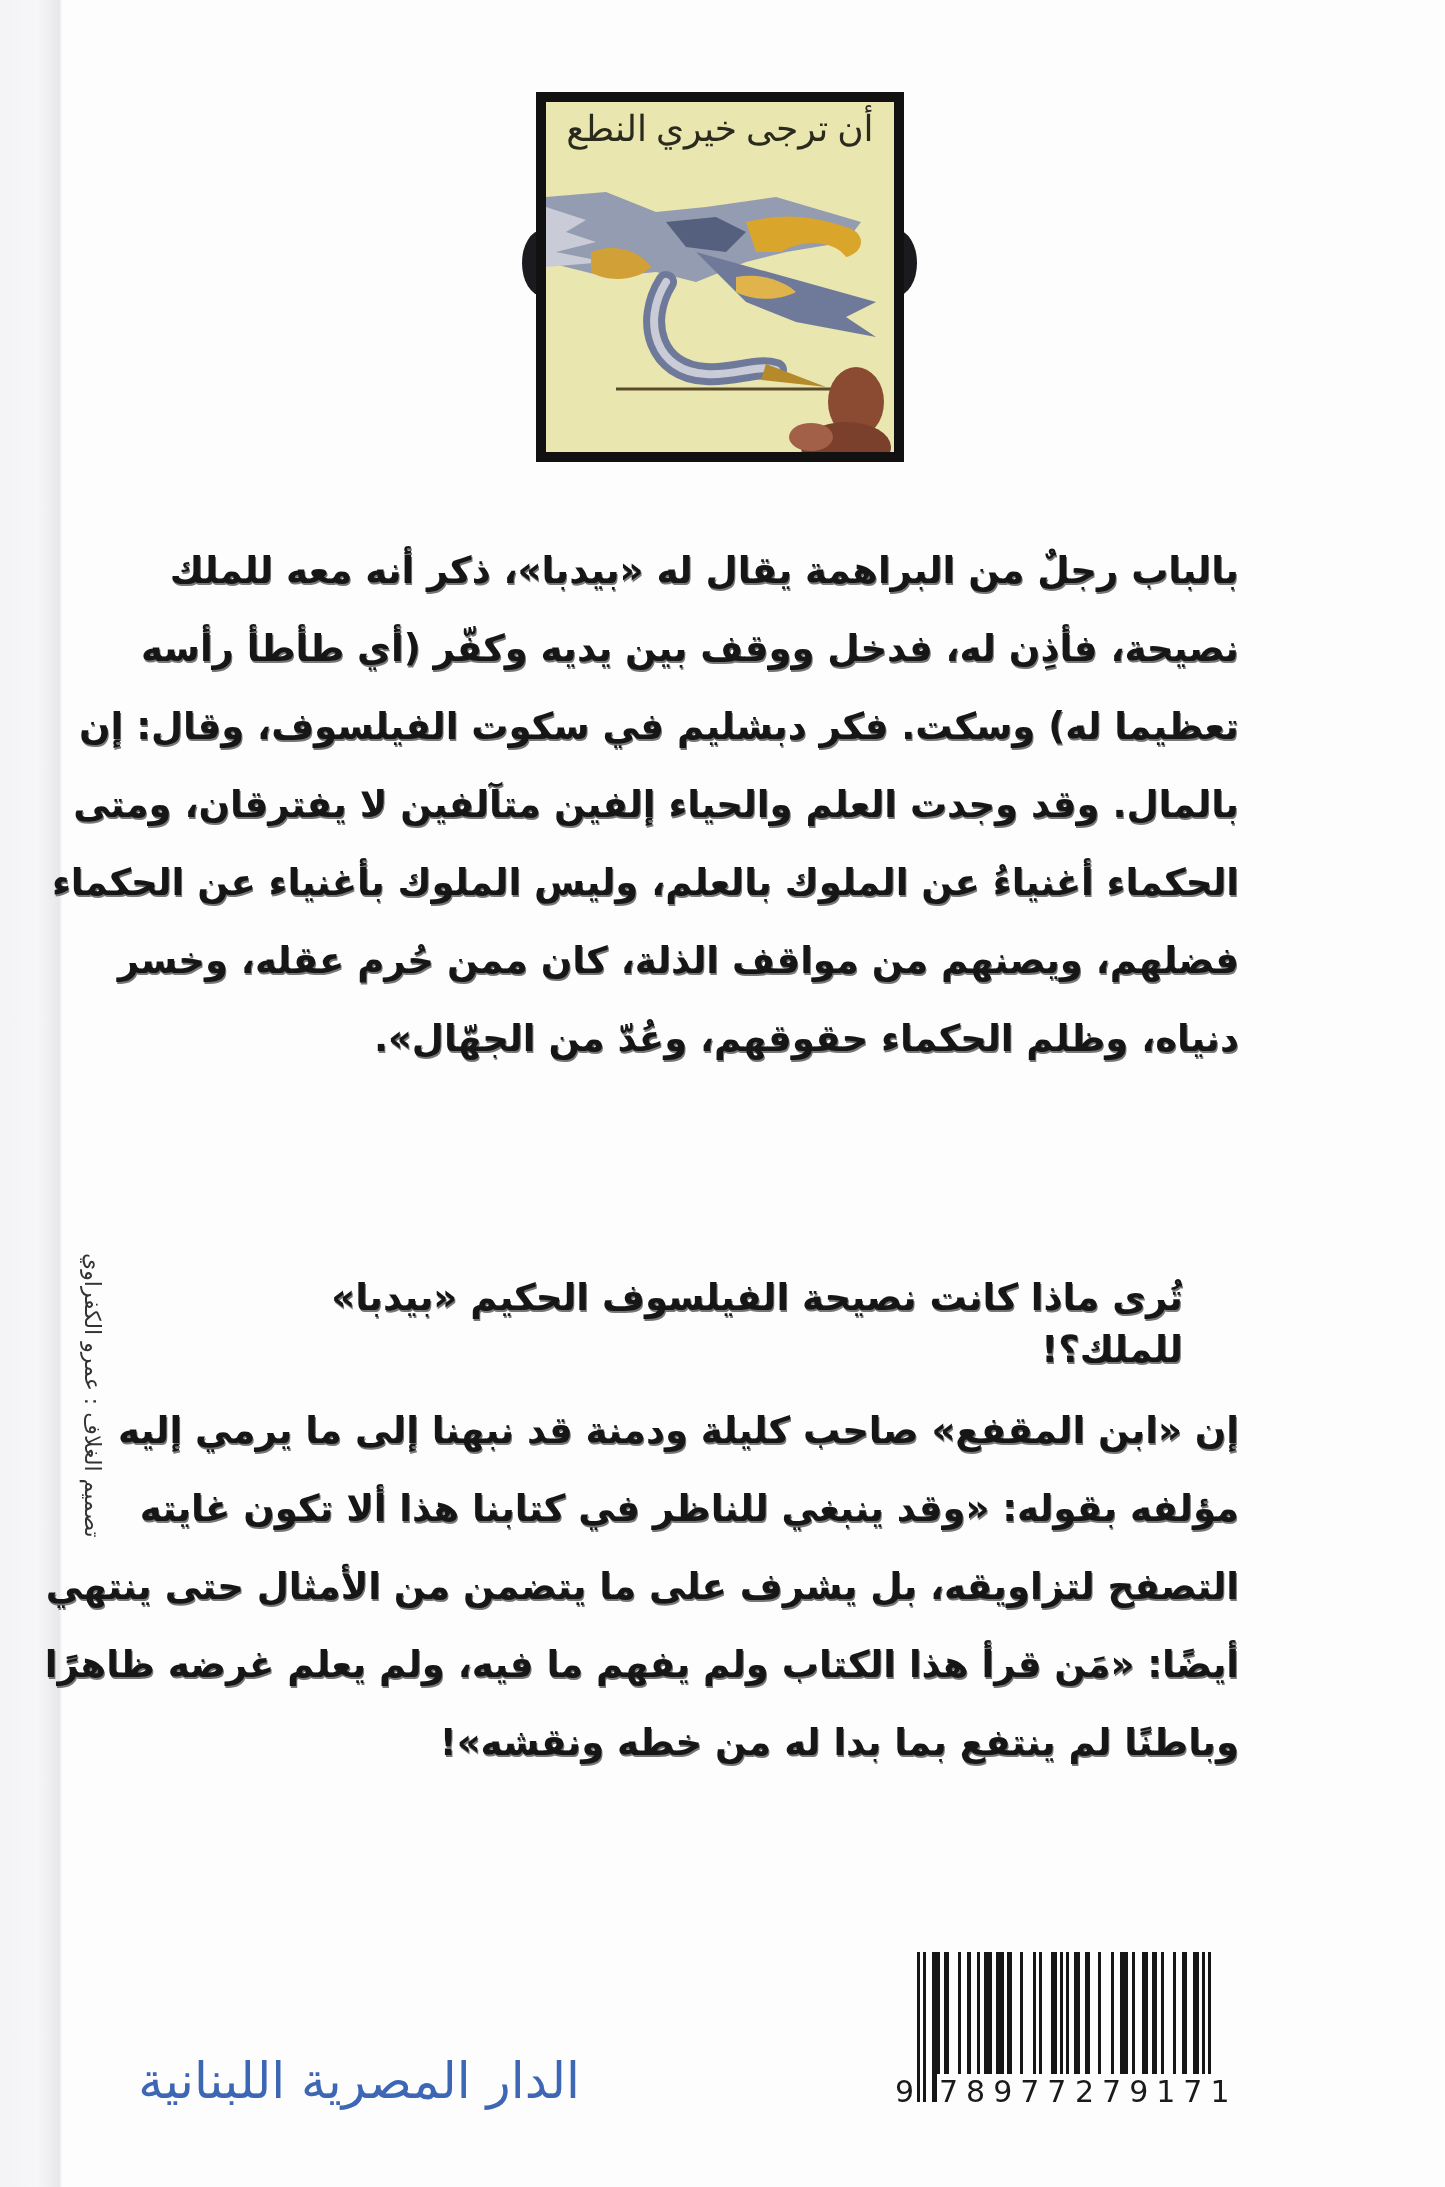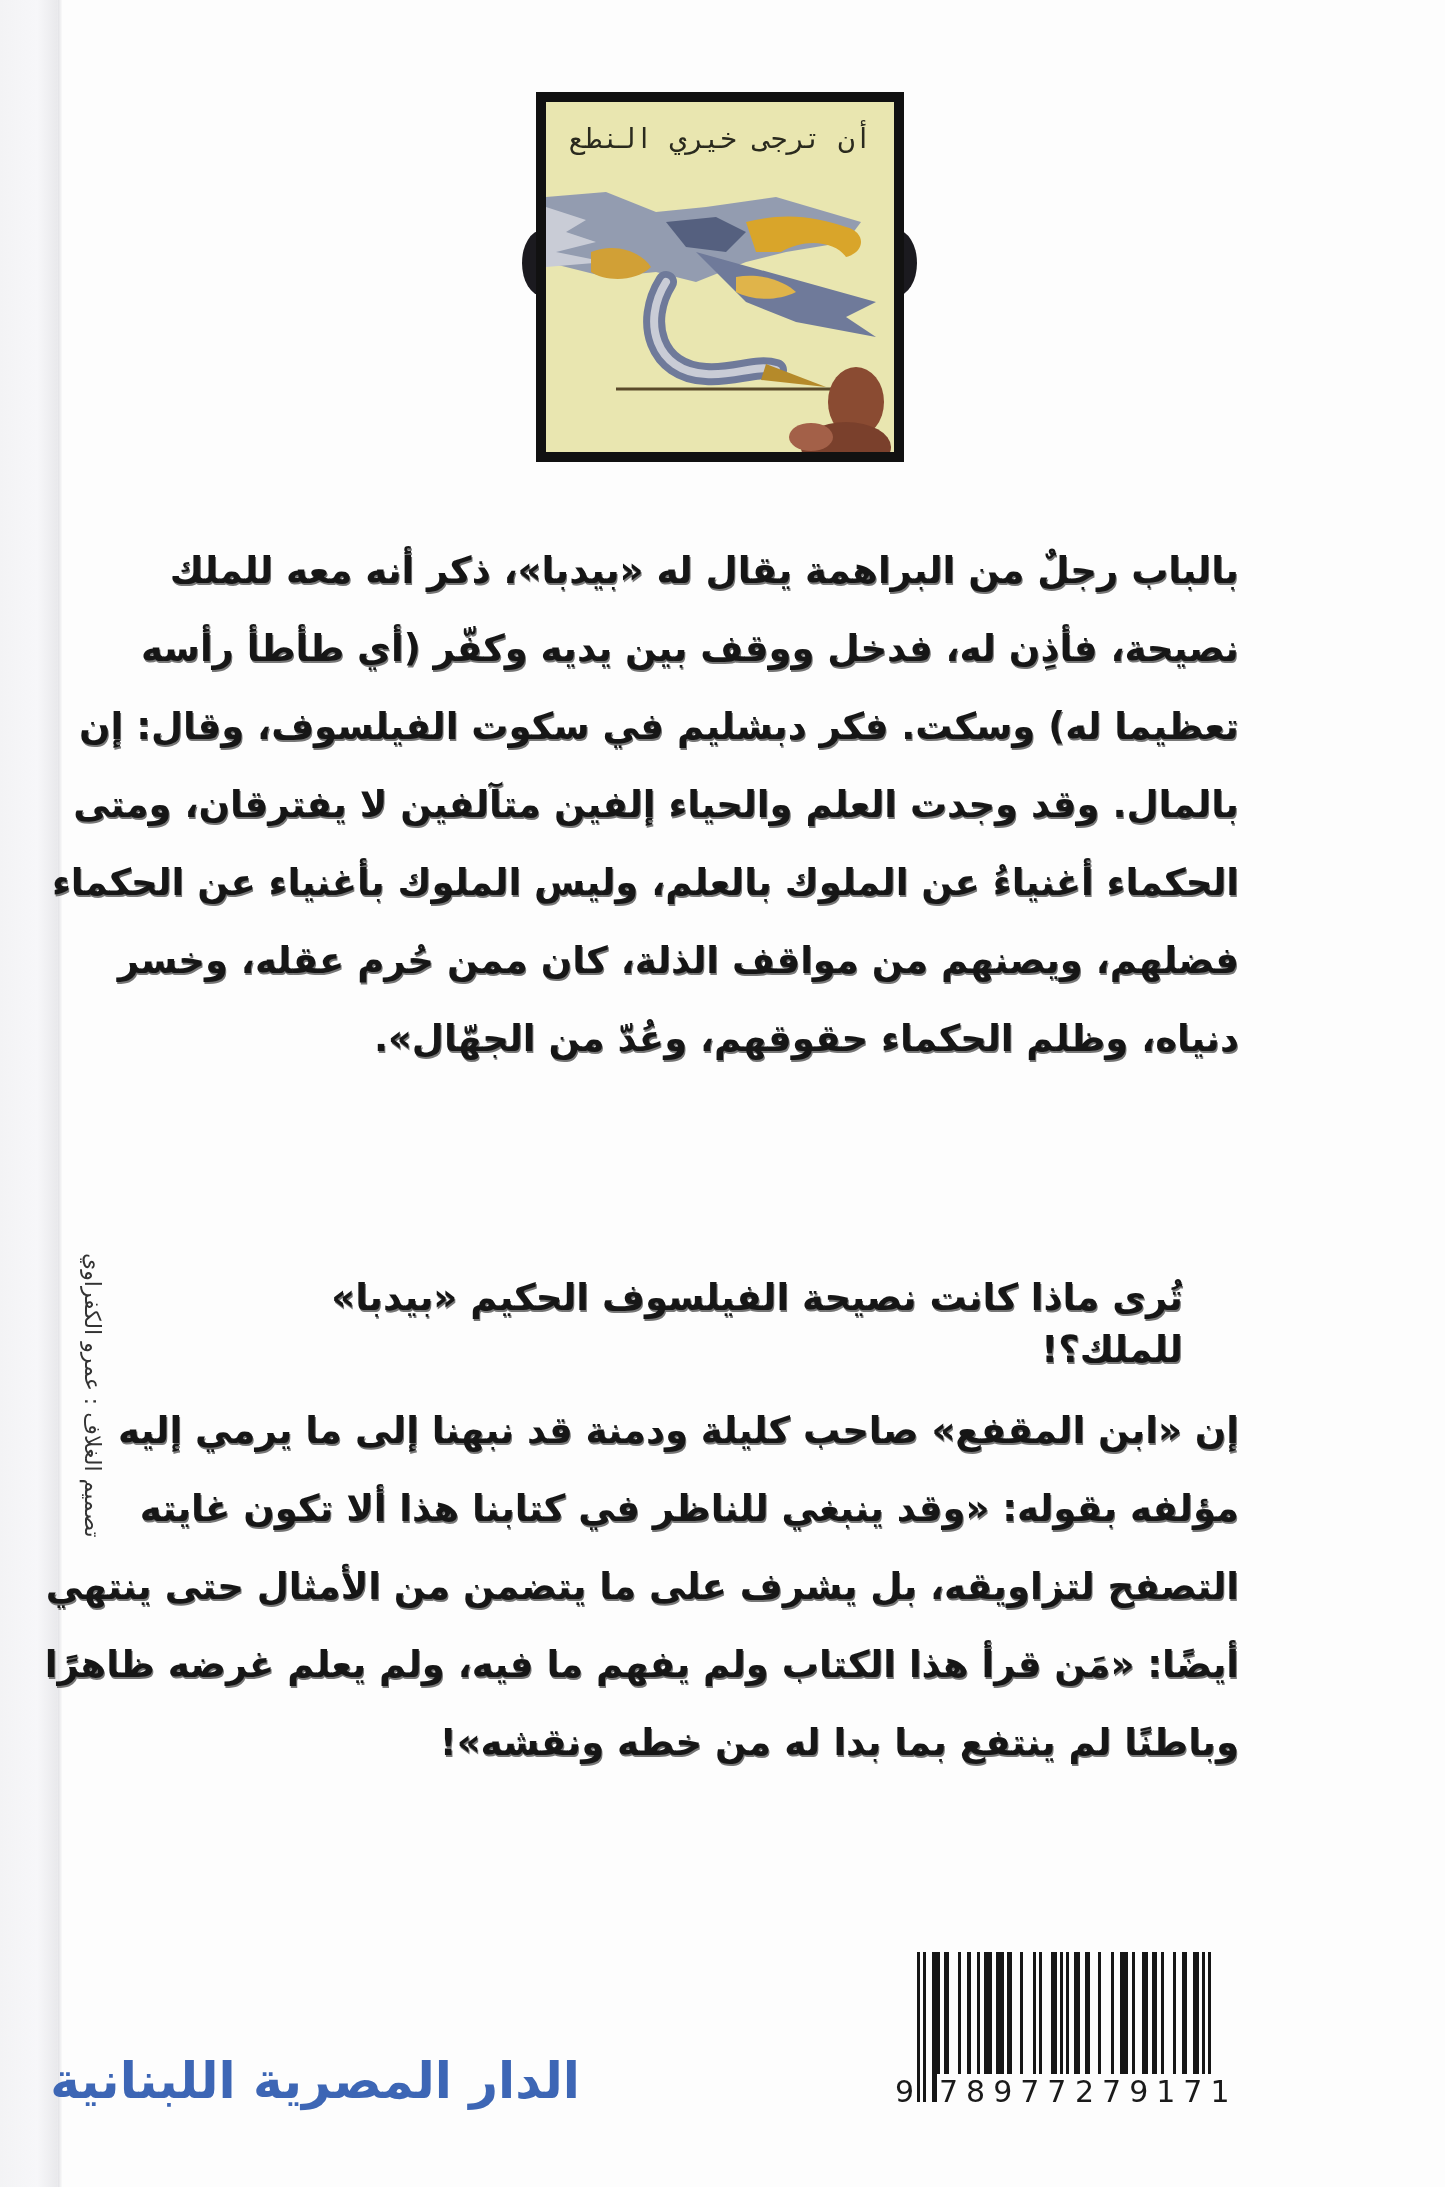--- a/index.html
+++ b/index.html
@@ -24,22 +24,22 @@
     .illus-inner {
       width: 100%; height: 100%; background: #e9e6b0; position: relative; overflow: hidden;
     }
     .knob {
       position: absolute; width: 34px; height: 66px; background: #1b1a1f;
       top: 148px; border-radius: 50%;
     }
     .knob.left { left: 0px; border-radius: 60% 10% 10% 60% / 50% 50% 50% 50%; }
     .knob.right { right: 0px; border-radius: 10% 60% 60% 10% / 50% 50% 50% 50%; }
     .illus-caption {
-      position: absolute; top: 20px; left: 0; right: 0; text-align: center;
-      font-family: Liberation Mono, monospace; font-size: 28px; color: #2a2a1e; direction: rtl;
+      position: absolute; top: 6px; left: 0; right: 0; text-align: center;
+      font-family: Liberation Serif, serif; font-size: 36px; color: #2a2a1e; direction: rtl;
       white-space: nowrap; letter-spacing: 1px;
     }
     .illus-inner svg { position: absolute; left: 0; top: 0; }
 
     
     .text-block {
       position: absolute; left: 183px; width: 1056px; direction: rtl;
       font-family: "DejaVu Sans", sans-serif; font-weight: bold; font-size: 37px;
       line-height: 78px; color: #161616; text-align: justify; text-align-last: right;
       text-shadow: 1px 2px 0 #777;
@@ -64,21 +64,21 @@
     .bars { position: absolute; left: 22px; top: 0; height: 150px; display: flex; align-items: stretch; }
     .bar { background: #161616; height: 100%; }
     .gap { height: 100%; }
     .isbn-first { position: absolute; left: 0; top: 122px; font-size: 30px; color: #1a1a1a; }
     .isbn-mid { position: absolute; left: 42px; top: 122px; font-size: 30px; letter-spacing: 8px; color:#1a1a1a; background:#fdfdfd; padding: 0 2px; }
     .isbn-right { position: absolute; left: 178px; top: 122px; font-size: 30px; letter-spacing: 8px; color:#1a1a1a; background:#fdfdfd; padding: 0 2px; }
 
     
     .publisher {
       position: absolute; left: 170px; top: 2052px; width: 410px; text-align: center;
-      direction: rtl; font-family: "DejaVu Sans", sans-serif; font-weight: bold;
+      direction: rtl; font-family: "DejaVu Sans", sans-serif; font-weight: normal;
       font-size: 50px; color: #3d66b5; letter-spacing: -1px; white-space: nowrap;
     }
   </style>
 </head>
 <body>
 
 <div class="spine-shade"></div>
 <div class="spine-crease"></div>
 
 <div class="illus-wrap">

